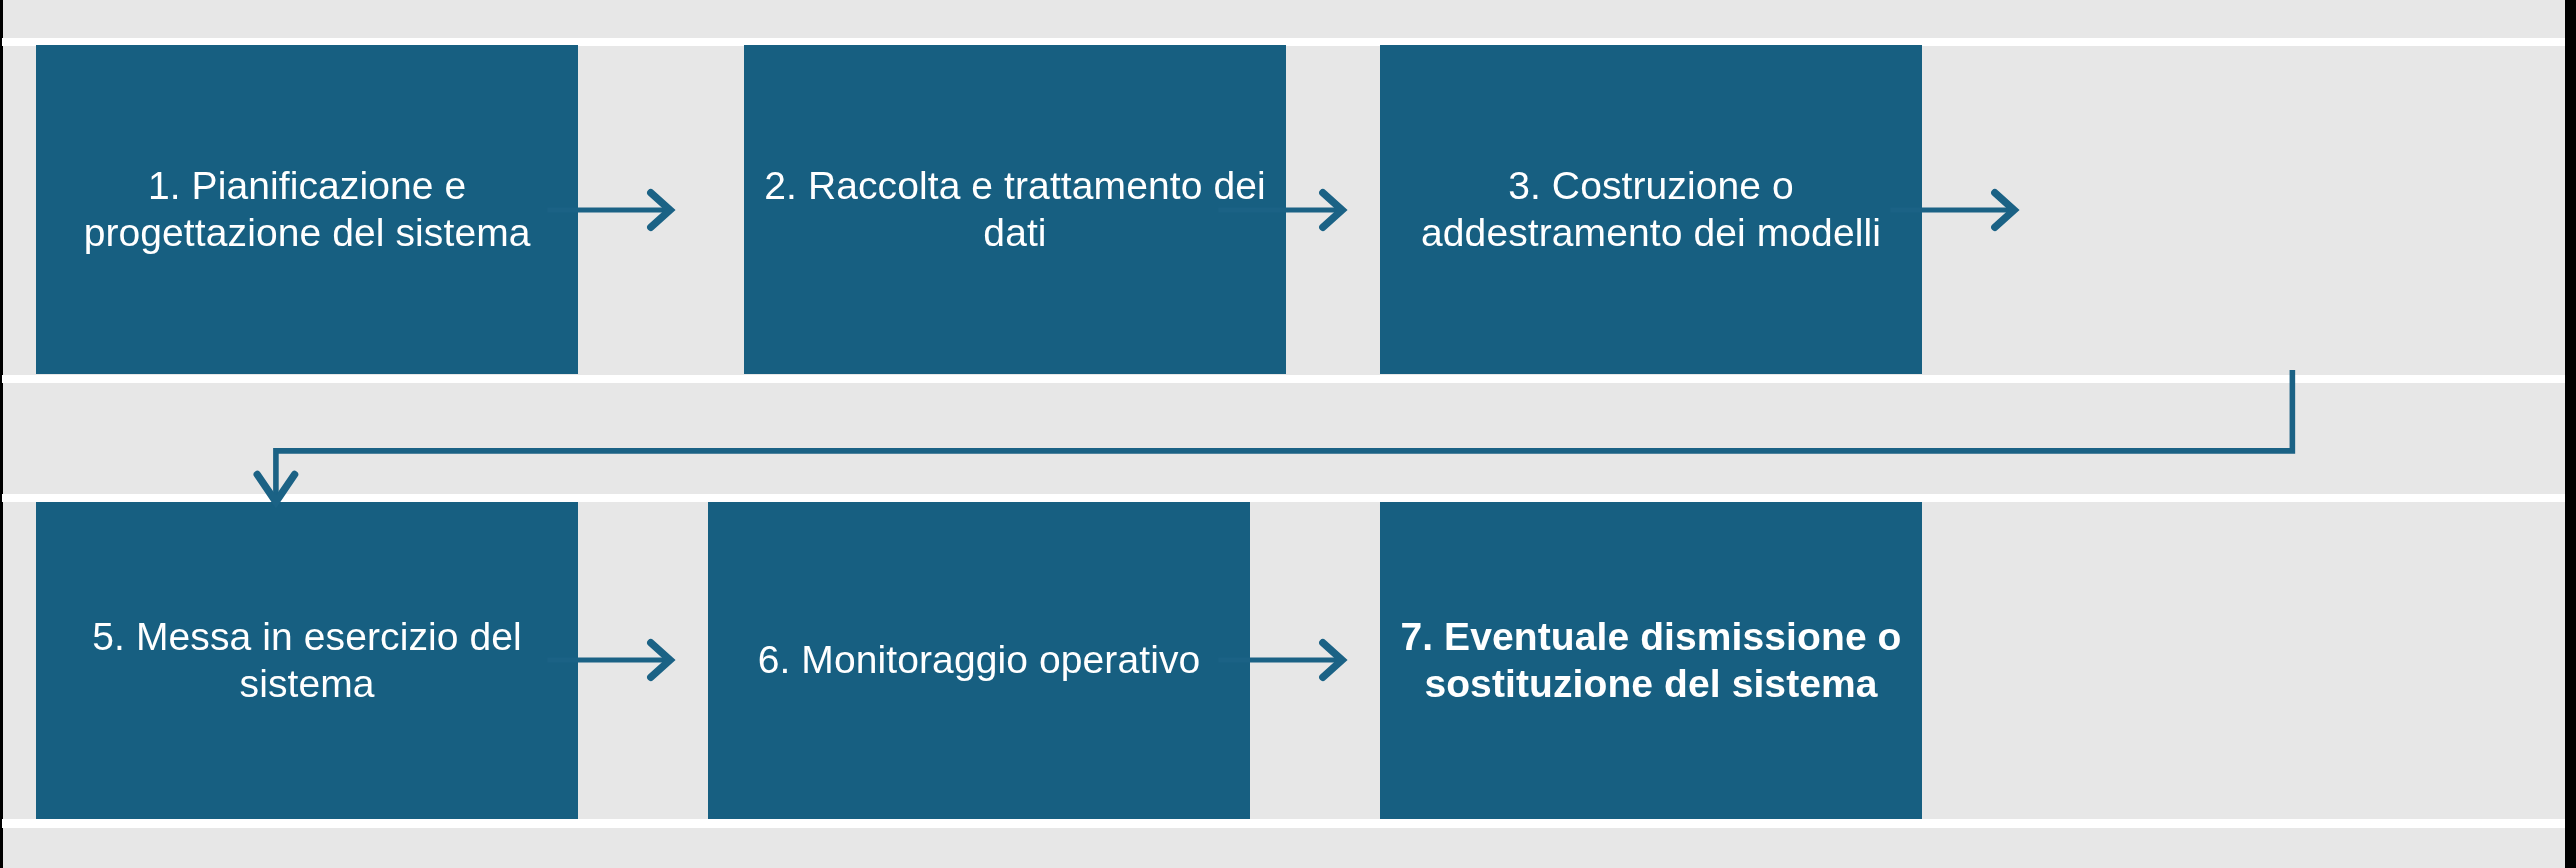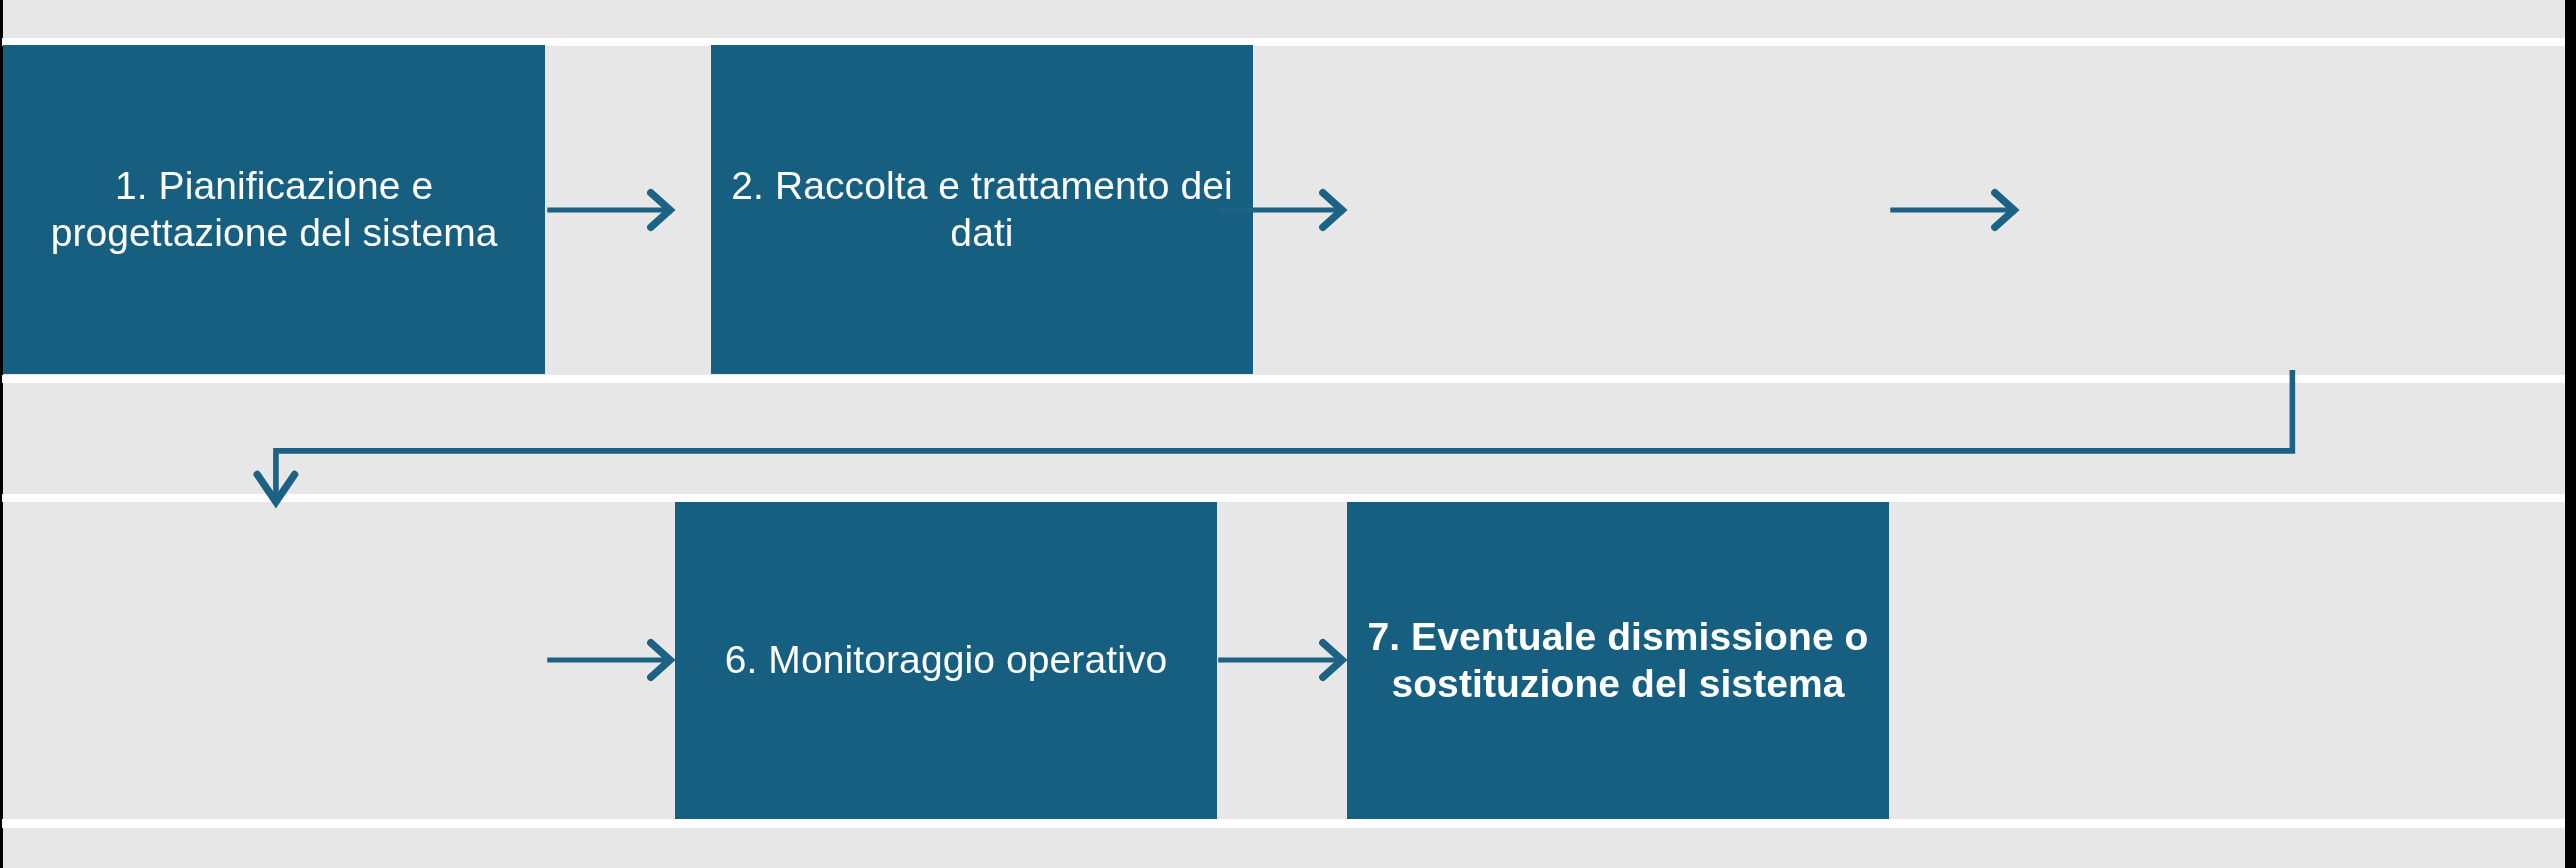--- a/index.html
+++ b/index.html
@@ -49,20 +49,21 @@
     display: flex;
     align-items: center;
     justify-content: center;
     text-align: center;
     padding: 0 16px;
     font-size: 39px;
     line-height: 1.18;
     font-weight: 400;
     letter-spacing: 0.1px;
     font-family: "Liberation Sans", sans-serif;
+    margin-left: 33px;
   }
   .node-label {
     display: block;
     white-space: pre-line;
   }
 
   
   .conn {
     position: absolute;
     pointer-events: none;
@@ -84,22 +85,28 @@
   <div class="band-white" style="left:1.9px; top:38px; width:2563px; height:7.5px;"></div>
 
   <div class="node" style="left:3.1px; top:45px; width:542px; height:329px;">
     <span class="node-label">1. Pianificazione e progettazione del sistema</span>
   </div>
 
   <div class="node" style="left:711px; top:45px; width:542px; height:329px;">
     <span class="node-label">2. Raccolta e trattamento dei dati</span>
   </div>
 
+  <div class="node" style="left:1347px; top:45px; width:542px; height:329px;">
+    <span class="node-label">3. Costruzione o addestramento dei modelli</span>
+  </div>
 
 
+  <div class="node" style="left:3.1px; top:502px; width:542px; height:317px;">
+    <span class="node-label">5. Messa in esercizio del sistema</span>
+  </div>
 
   <div class="node" style="left:675px; top:502px; width:542px; height:317px;">
     <span class="node-label">6. Monitoraggio operativo</span>
   </div>
 
   <div class="node" style="left:1347px; top:502px; width:542px; height:317px;font-weight:bold;">
     <span class="node-label">7. Eventuale dismissione o sostituzione del sistema</span>
   </div>
 
   <div class="conn" style="left:546px; top:179px; width:129px; height:62px;">

